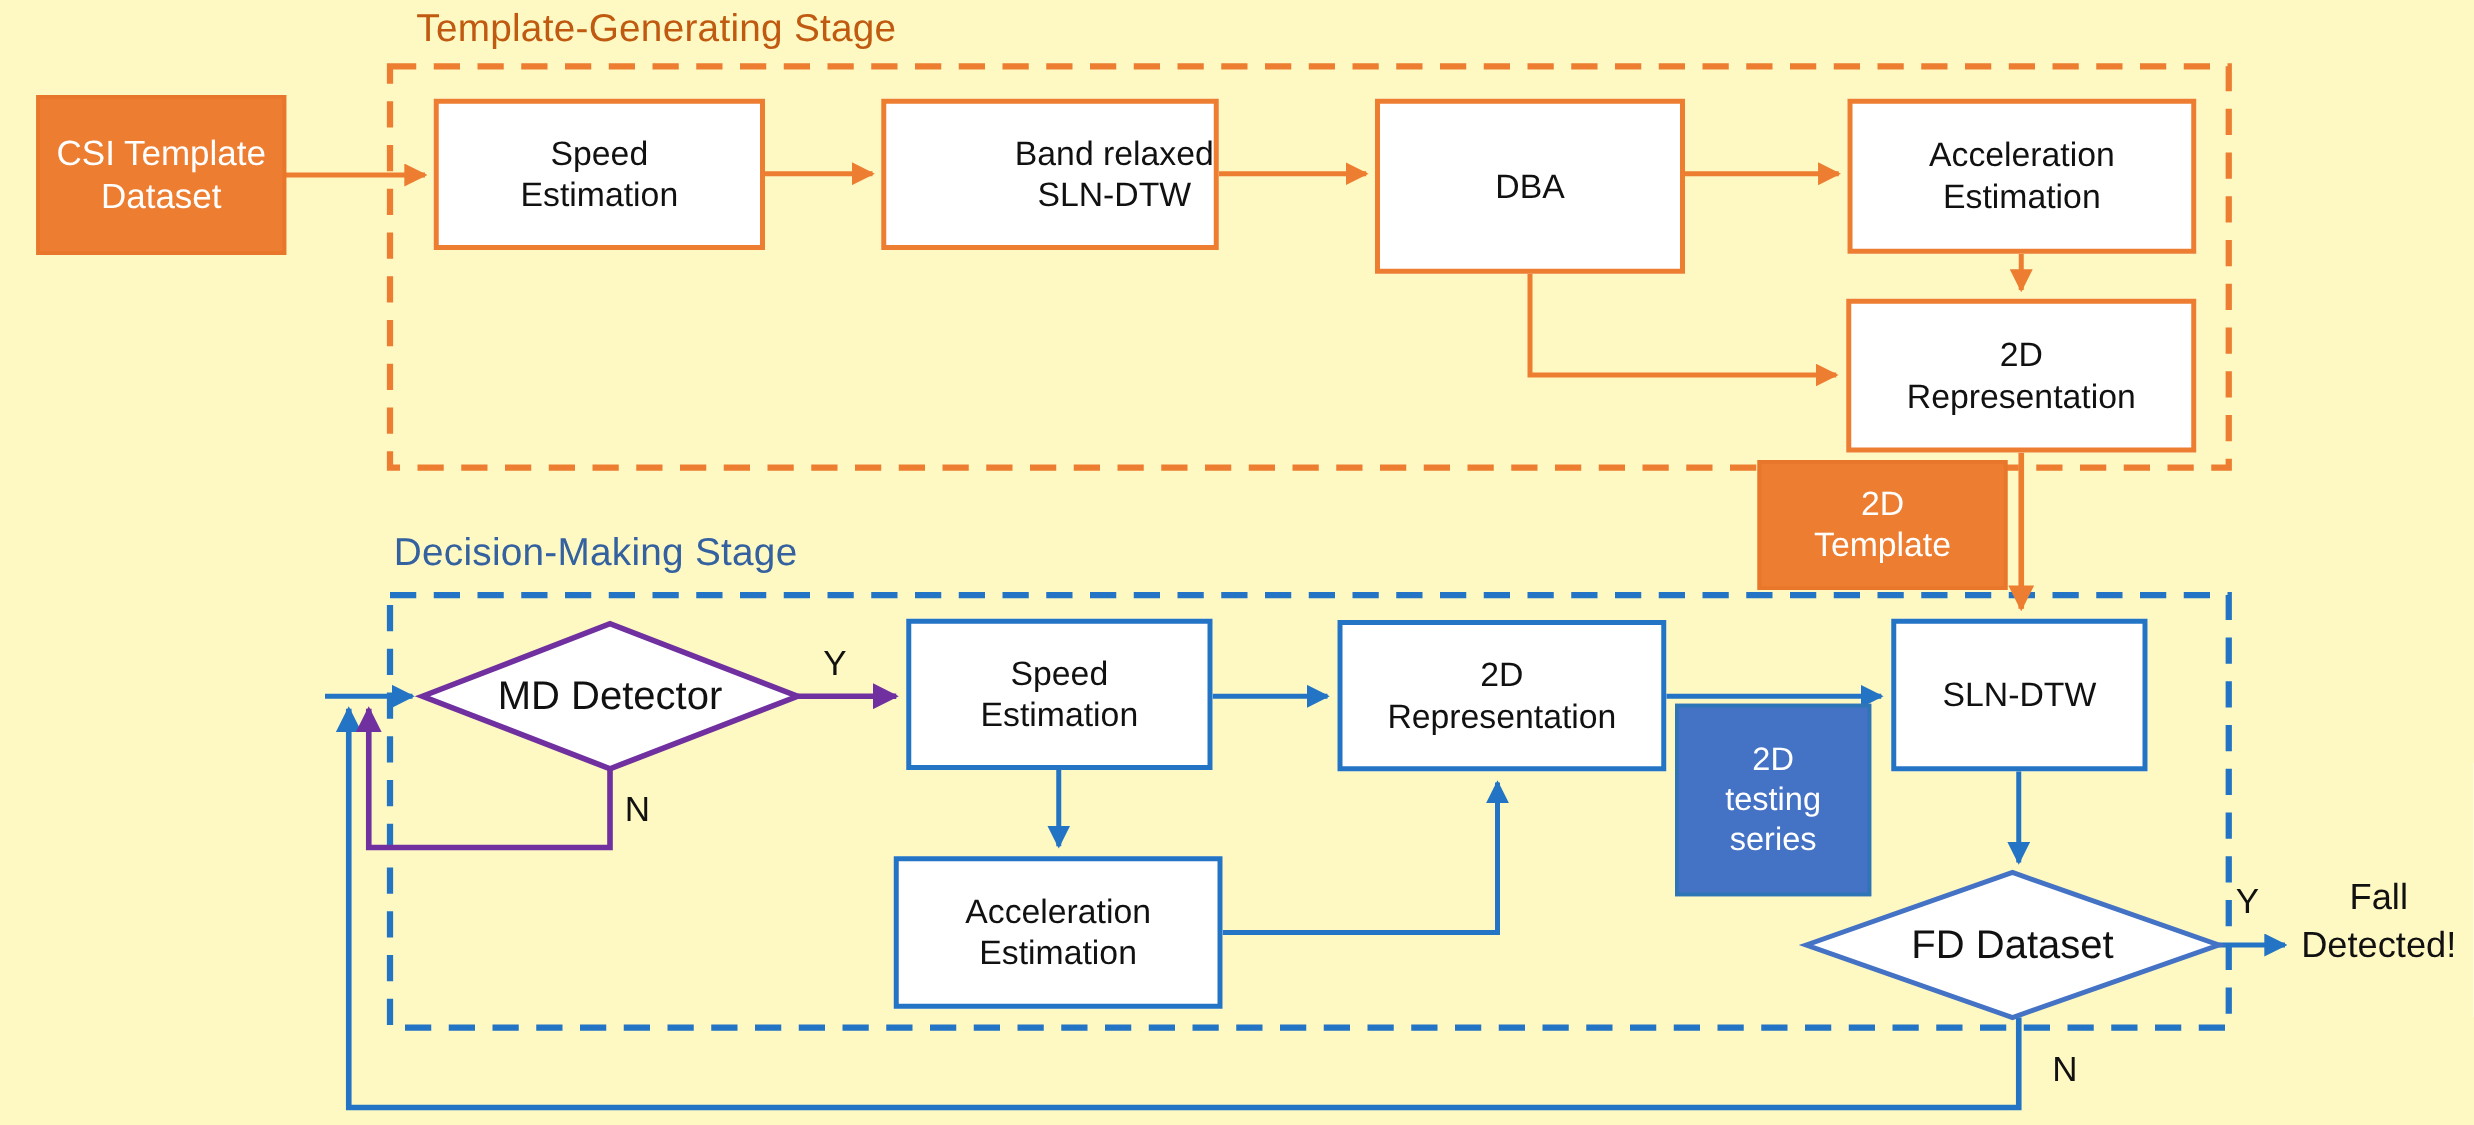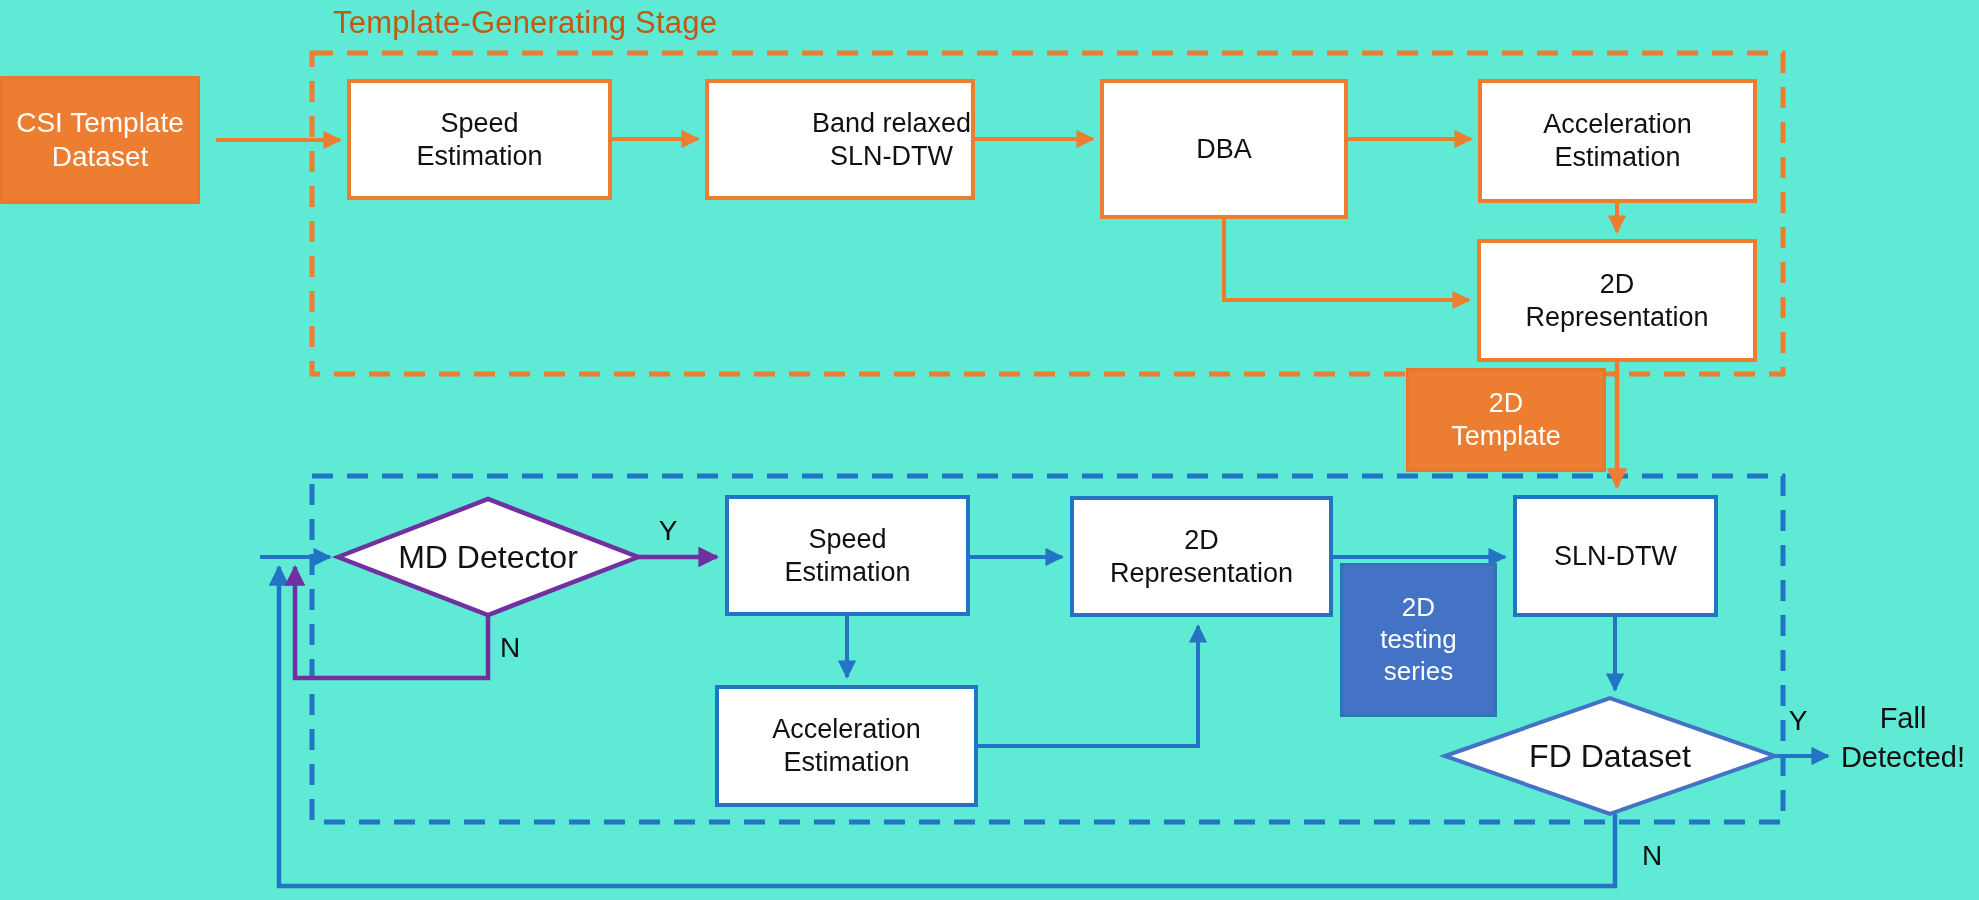--- a/index.html
+++ b/index.html
@@ -1,17 +1,17 @@
 <!DOCTYPE html>
 <html><head>
 <meta charset="utf-8">
 <style>
   html,body{margin:0;padding:0;background:#ffffff;}
   #canvas{
-    position:relative;width:1979px;height:900px;background:#5eead4;overflow:hidden;
+    position:relative;width:1979px;height:900px;background:#fef9c3;overflow:hidden;
     font-family:"Liberation Sans", sans-serif;color:#111;
   }
   #wires{position:absolute;left:0;top:0;z-index:1;}
   .node{
     position:absolute;z-index:2;display:flex;align-items:center;justify-content:center;
     text-align:center;box-sizing:border-box;background:#ffffff;
   }
   .lbl{white-space:pre-line;line-height:1.22;}
   .o-border{border:4px solid #ED7D31;font-size:27px;color:#111;}
   .b-border{border:4px solid #2374C5;font-size:27px;color:#111;}
@@ -66,22 +66,23 @@
     <path d="M1615,814 V886 H279 V567" stroke="#2374C5" stroke-width="4.5" fill="none" marker-end="url(#ah-b)"></path>
 
     <path d="M638,557 H717" stroke="#7030A0" stroke-width="4.5" fill="none" marker-end="url(#ah-p)"></path>
     <path d="M488,615 V678 H295 V567" stroke="#7030A0" stroke-width="4.5" fill="none" marker-end="url(#ah-p)"></path>
 
     <polygon points="338,557 488,499 638,557 488,615" fill="#ffffff" stroke="#7030A0" stroke-width="4.5"></polygon>
     <polygon points="1445,756 1610,698 1775,756 1610,814" fill="#ffffff" stroke="#4472C4" stroke-width="4"></polygon>
   </svg>
 
   <div class="stage-title" style="left:333px;top:5px;color:#C05A11;">Template-Generating Stage</div>
+  <div class="stage-title" style="left:315px;top:424px;color:#34619F;">Decision-Making Stage</div>
 
-  <div class="node o-fill" style="left:0;top:76px;width:200px;height:128px;">
+  <div class="node o-fill" style="left:29px;top:76px;width:200px;height:128px;">
     <span class="lbl">CSI Template
 Dataset</span>
   </div>
   <div class="node o-border" style="left:347px;top:79px;width:265px;height:121px;">
     <span class="lbl">Speed
 Estimation</span>
   </div>
   <div class="node o-border" style="left:705px;top:79px;width:270px;height:121px;justify-content:flex-end;">
     <span class="lbl">Band relaxed
 SLN-DTW</span>

